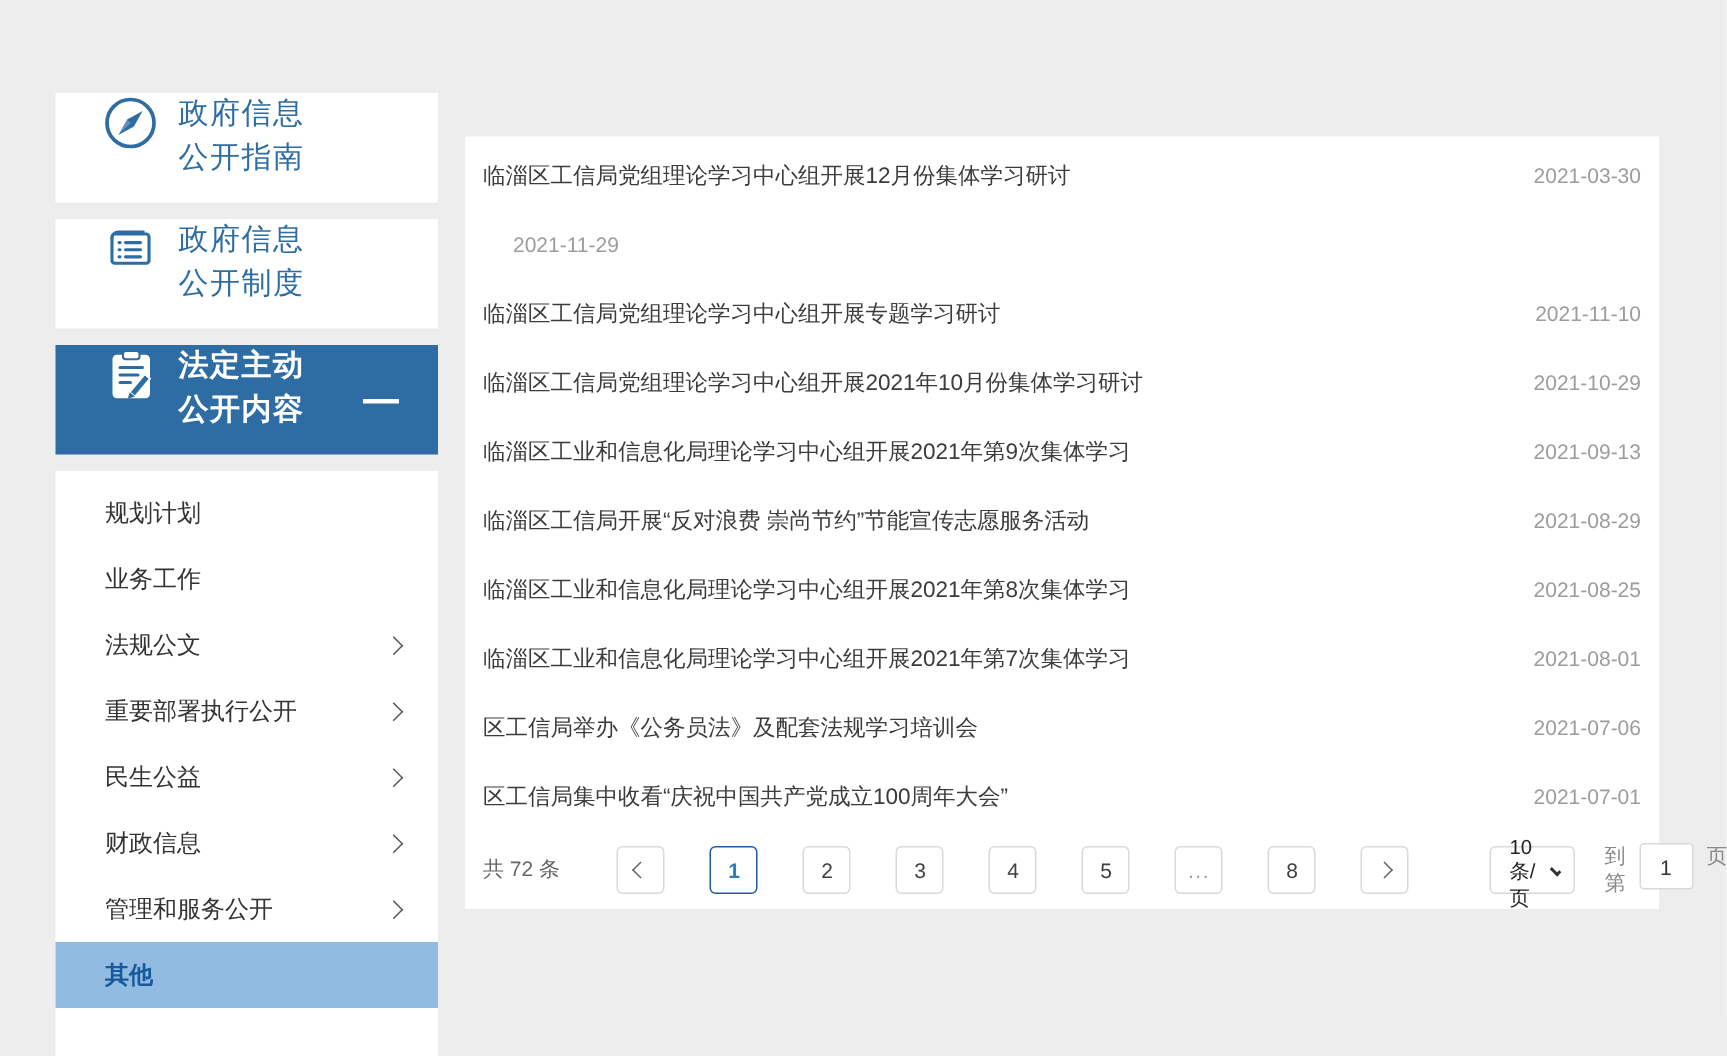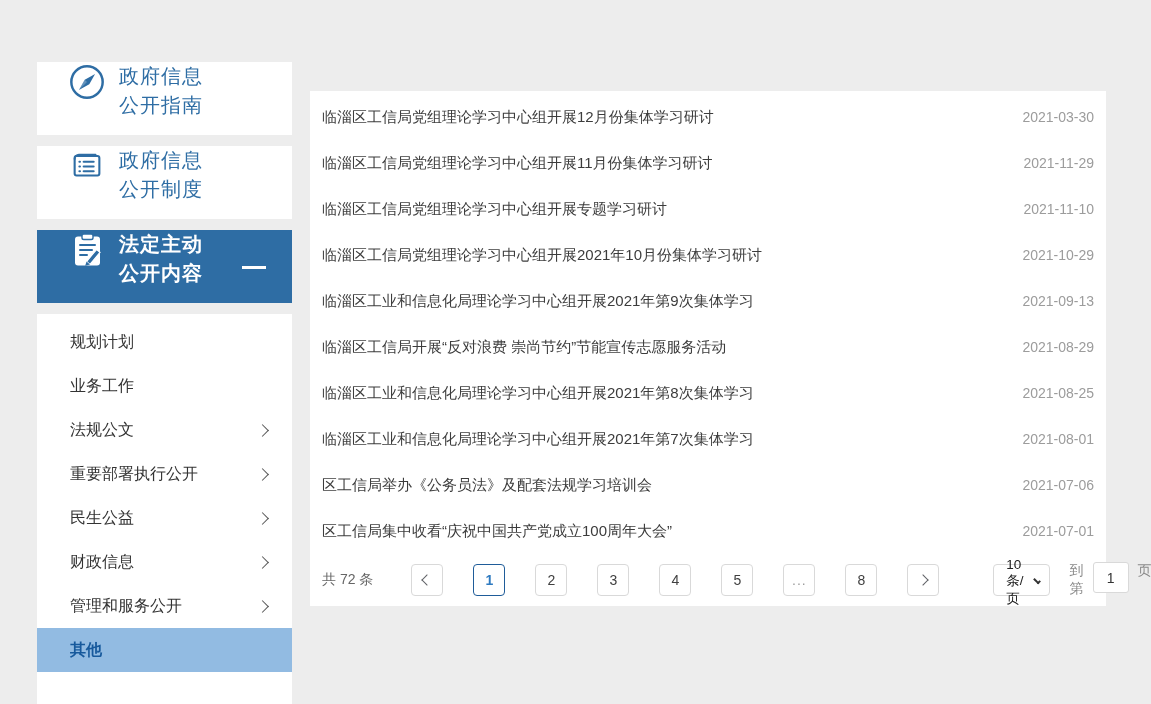--- a/index.html
+++ b/index.html
@@ -174,21 +174,20 @@
   </div>
 </div>
 
 <div class="main-panel">
   <ul class="news-list">
     <li class="news-row">
       <span class="news-title">临淄区工信局党组理论学习中心组开展12月份集体学习研讨</span>
       <span class="news-date">2021-03-30</span>
     </li>
     <li class="news-row">
-      <span class="news-title">临淄区工信局党组理论学习中心组开展11月份集体学习研讨</span>
       <span class="news-date">2021-11-29</span>
     </li>
     <li class="news-row">
       <span class="news-title">临淄区工信局党组理论学习中心组开展专题学习研讨</span>
       <span class="news-date">2021-11-10</span>
     </li>
     <li class="news-row">
       <span class="news-title">临淄区工信局党组理论学习中心组开展2021年10月份集体学习研讨</span>
       <span class="news-date">2021-10-29</span>
     </li>

